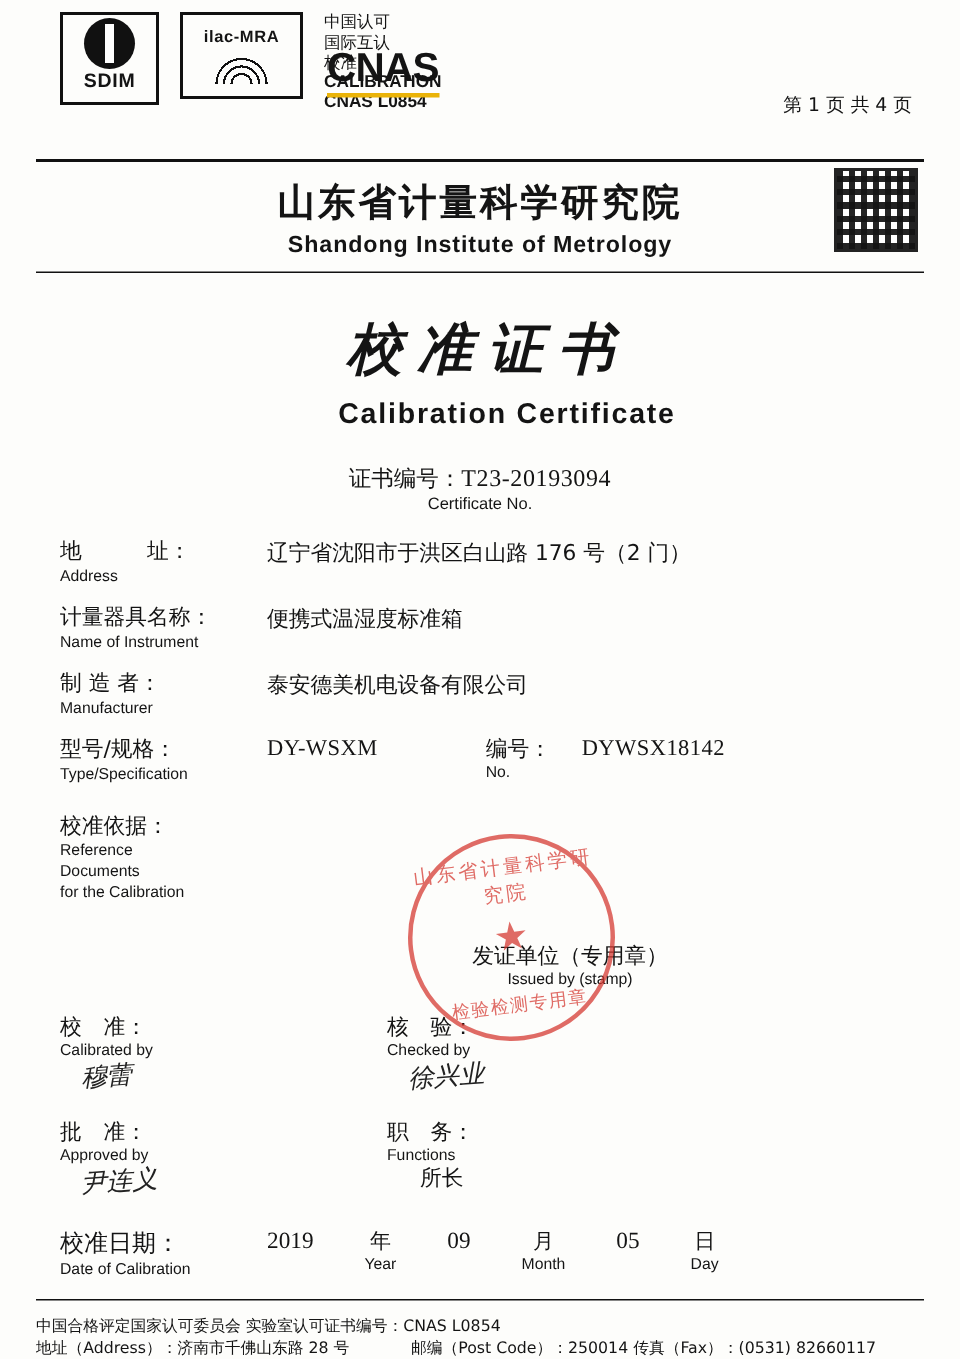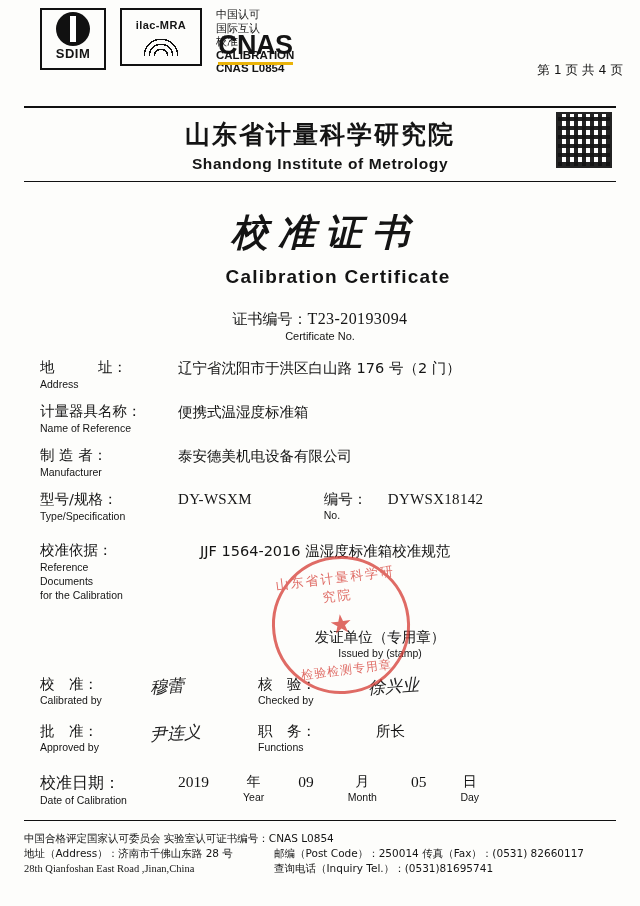--- a/index.html
+++ b/index.html
@@ -107,21 +107,21 @@
   }
   .cnas-lines {
     font-size: 11.5px;
     line-height: 13.5px;
     font-family: "Liberation Sans", sans-serif;
   }
   .cnas-lines .cn { font-family: "DejaVu Sans", sans-serif; font-size: 11px; }
   .cnas-lines .en { font-weight: bold; font-size: 11.5px; }
   .page-num {
     position: absolute;
-    right: 17px;
+    right: 32px;
     top: 62px;
     font-family: "DejaVu Sans", sans-serif;
     font-size: 12.5px;
   }
 
   .rule {
     border-top: 2.4px solid #111;
     margin: 2px 24px 0 24px;
   }
   .rule.thin {
@@ -309,20 +309,21 @@
   }
 
   
   .sigrow {
     display: flex;
     margin-top: 16px;
   }
   .sigcell {
     display: flex;
     align-items: flex-start;
+    flex-direction: column;
   }
   .sigcell.first { width: 218px; }
   .sig-label .cn {
     font-family: "DejaVu Sans", sans-serif;
     font-size: 14.5px;
     display: block;
     white-space: nowrap;
   }
   .sig-label .en {
     font-family: "Liberation Sans", sans-serif;
@@ -435,21 +436,21 @@
       <div class="flabel">
         <span class="cn">地　　　址：</span>
         <span class="en">Address</span>
       </div>
       <div class="fvalue">辽宁省沈阳市于洪区白山路 176 号（2 门）</div>
     </div>
 
     <div class="frow">
       <div class="flabel">
         <span class="cn">计量器具名称：</span>
-        <span class="en">Name of Reference</span>
+        <span class="en">Name of Instrument</span>
       </div>
       <div class="fvalue">便携式温湿度标准箱</div>
     </div>
 
     <div class="frow">
       <div class="flabel">
         <span class="cn">制 造 者：</span>
         <span class="en">Manufacturer</span>
       </div>
       <div class="fvalue">泰安德美机电设备有限公司</div>
@@ -470,21 +471,20 @@
       </div>
     </div>
 
     <div class="frow" style="margin-top:18px;">
       <div class="flabel ref-label">
         <span class="cn">校准依据：</span>
         <span class="en">Reference</span>
         <span class="en">Documents</span>
         <span class="en">for the Calibration</span>
       </div>
-      <div class="fvalue" style="padding-left:22px;">JJF 1564-2016 温湿度标准箱校准规范</div>
     </div>
 
     <div class="issued">
       <div class="cn">发证单位（专用章）</div>
       <div class="en">Issued by (stamp)</div>
     </div>
 
     <div class="sigrow">
       <div class="sigcell first">
         <div class="sig-label" style="width:96px;">

